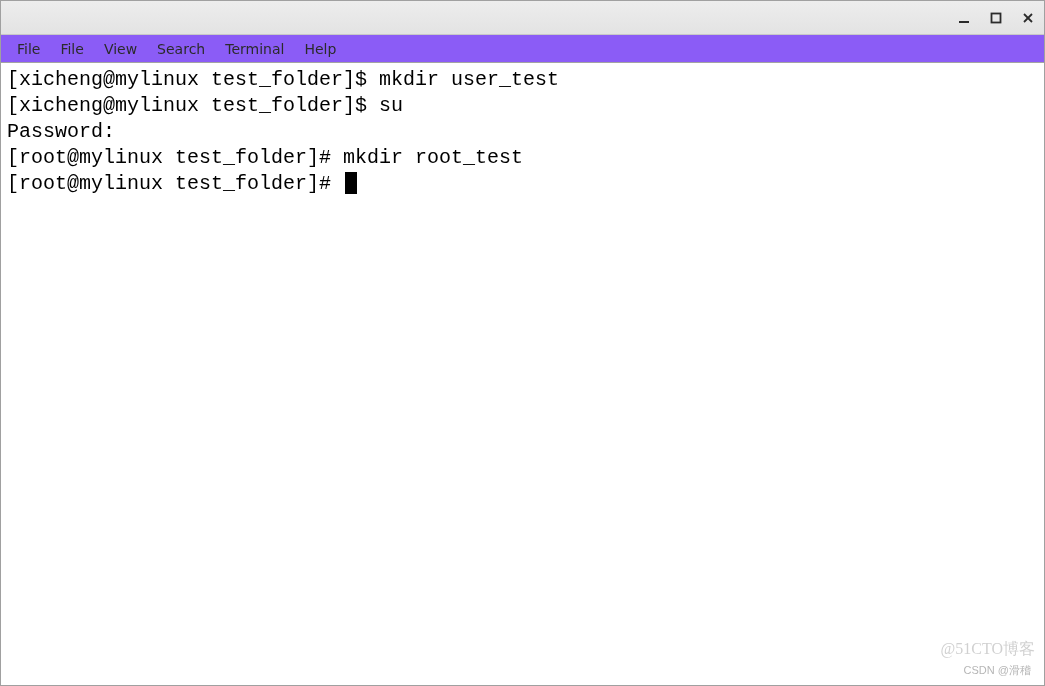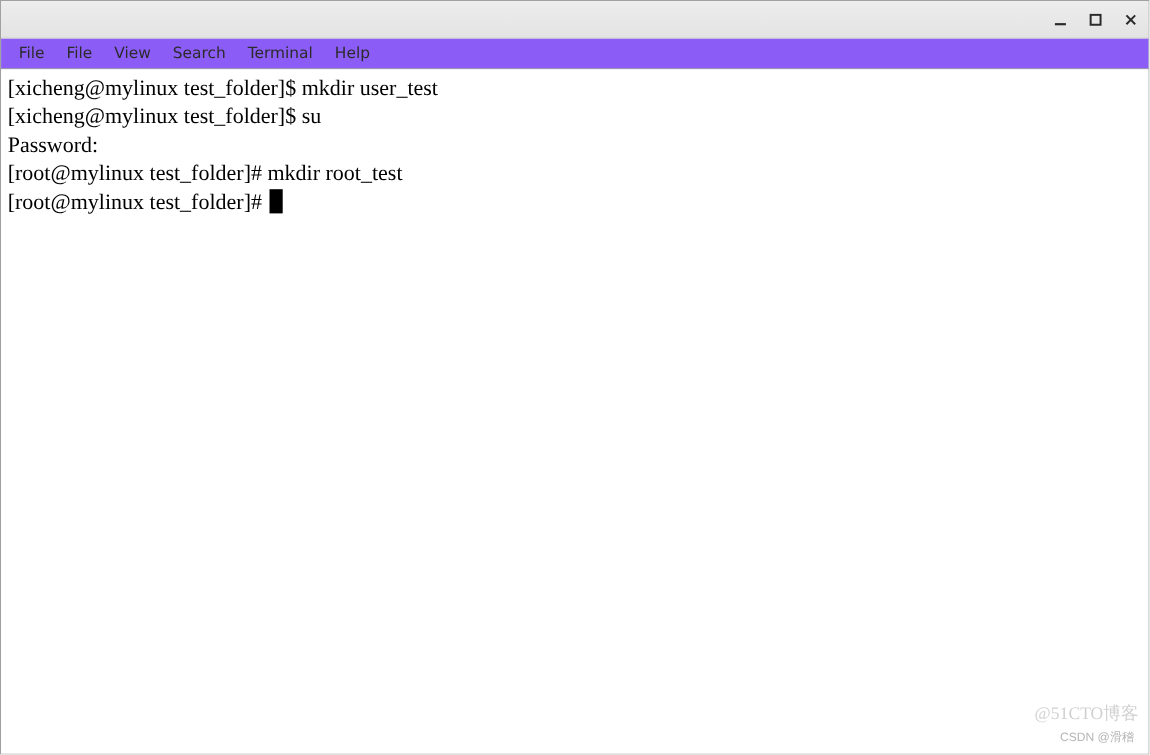--- a/index.html
+++ b/index.html
@@ -74,21 +74,21 @@
     .menu-item {
       font-size: 14px;
       color: #2b2b2b;
       padding: 4px 10px;
       cursor: pointer;
     }
     .terminal-area {
       flex: 1;
       background: #ffffff;
       padding: 4px 6px;
-      font-family: Liberation Serif, serif;
+      font-family: Liberation Mono, monospace;
       font-size: 20px;
       line-height: 26px;
       color: #000000;
       white-space: pre;
       overflow: hidden;
       position: relative;
     }
     .cursor-block {
       display: inline-block;
       width: 12px;

